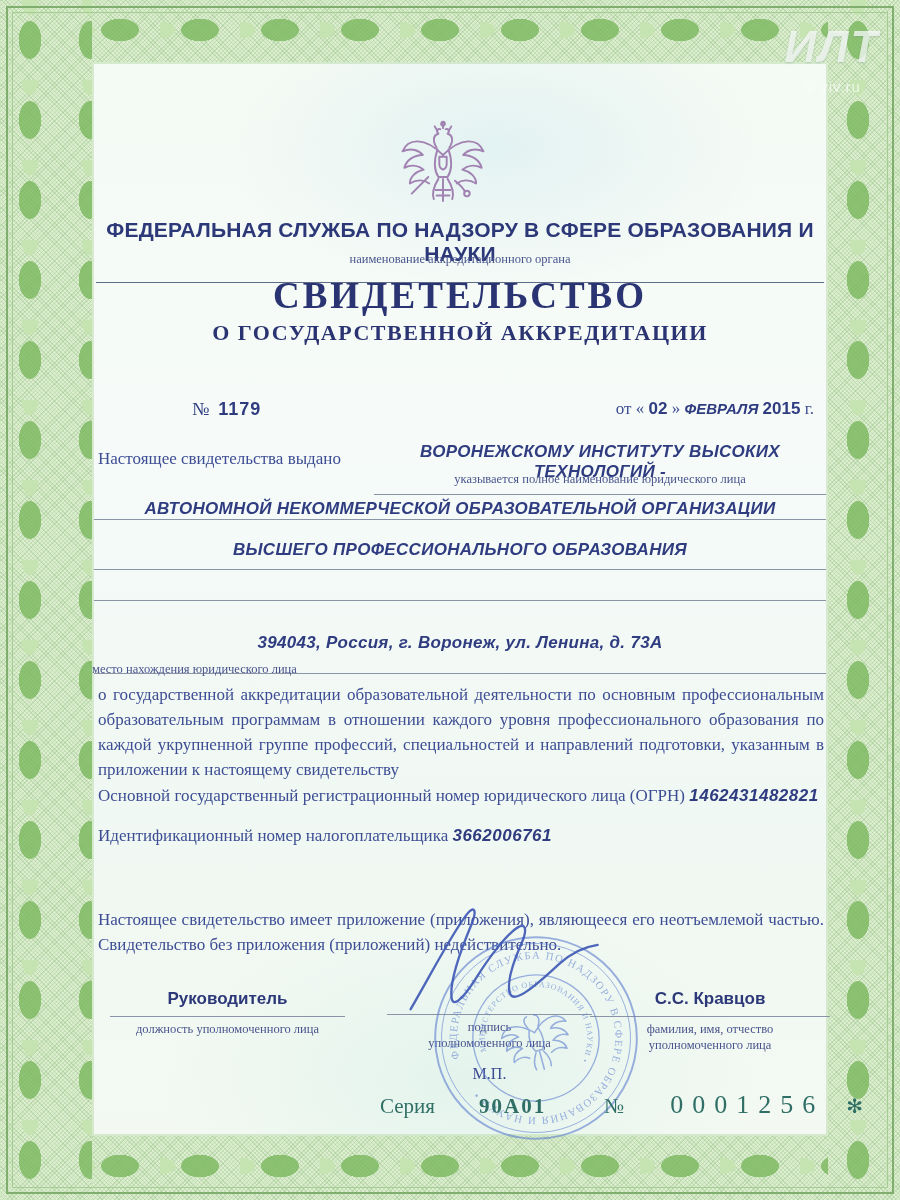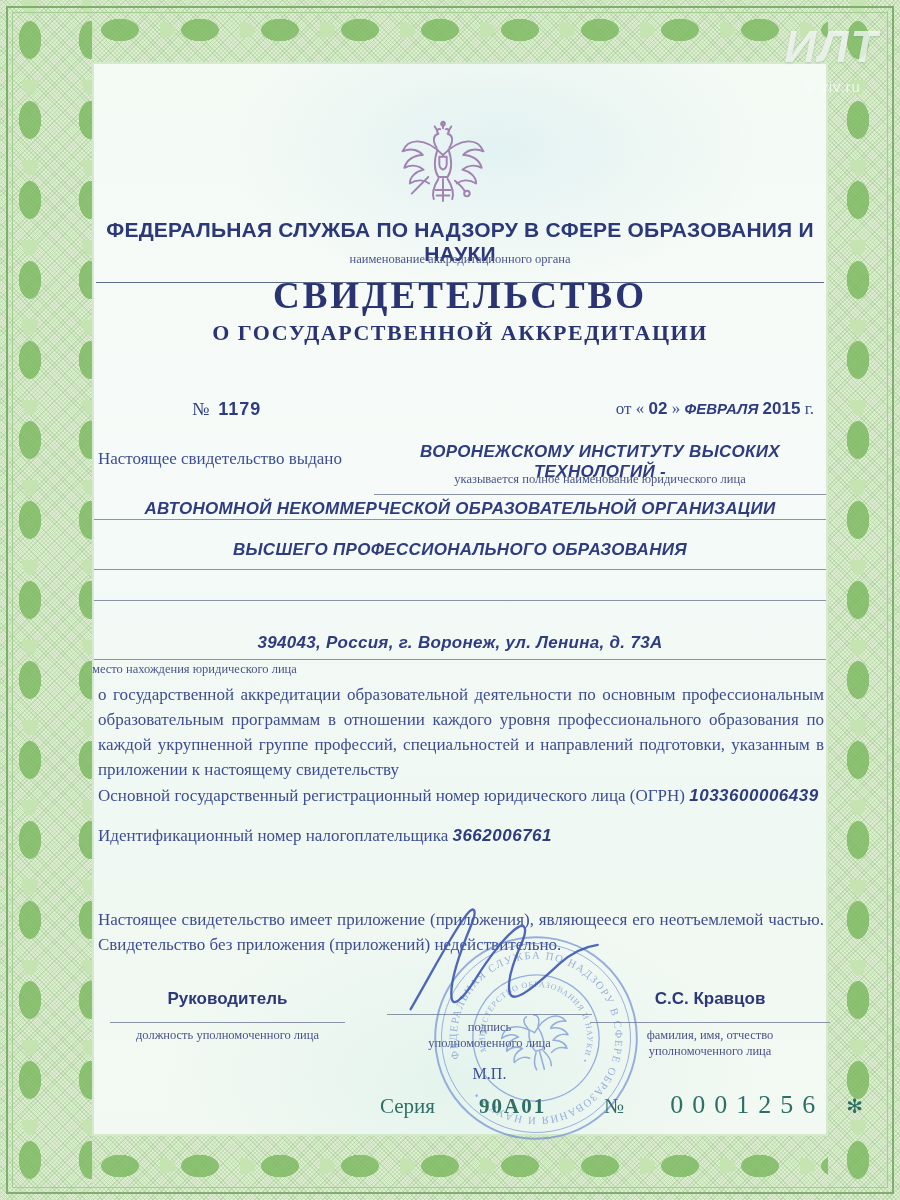--- a/index.html
+++ b/index.html
@@ -61,33 +61,33 @@
   .lead{left:6px; top:387px; font-size:17px; color:#3d4d94;}
   .orgline{
     text-align:center; font:bold italic 17px "Liberation Sans", sans-serif; font-style:italic;
     color:#2f3c80; border-bottom:1.3px solid #8b94a6; letter-spacing:.3px;
   }
   .org1{left:282px; right:2px; top:380px; padding-bottom:12px;}
   .org1-cap{left:282px; right:2px; top:410px; text-align:center;}
   .org2{left:2px; right:2px; top:437px; }
   .org3{left:2px; right:2px; top:478px; padding-bottom:9px;}
   .blankline{left:2px; right:2px; top:538px; height:0; border-bottom:1.3px solid #8b94a6;}
-  .address{left:2px; right:2px; top:571px; padding-bottom:6px;}
+  .address{left:2px; right:2px; top:571px; padding-bottom:20px;}
   .address-cap{left:0; right:0; top:600px; text-align:left;}
   .para{font-size:17px; line-height:25px; color:#3d4d94; text-align:justify;}
   .para1{left:6px; right:4px; top:620px;}
   .reg{left:6px; right:4px; font-size:17px; color:#3d4d94;}
   .ogrn{top:724px;} .inn{top:764px;} .validity{top:806px;}
   .bival{font:bold italic 17px "Liberation Sans", sans-serif; font-style:italic; color:#2f3c80; letter-spacing:.5px;}
   .para2{left:6px; right:4px; top:845px;}
   .sigcol{text-align:center;}
   .sig-left{left:18px; top:927px; width:235px;}
   .sig-right{left:498px; top:927px; width:240px;}
   .sig-mid{left:295px; top:902px; width:205px;}
-  .siglabel{font:bold 17px "Liberation Sans", sans-serif; color:#2c3878; padding-bottom:13px; border-bottom:1.3px solid #8b94a6;}
+  .siglabel{font:bold 17px "Liberation Sans", sans-serif; color:#2c3878; padding-bottom:7px; border-bottom:1.3px solid #8b94a6;}
   .sigspace{height:50px; border-bottom:1.3px solid #8b94a6;}
   .sigcap{margin-top:4px; line-height:16px;}
   .mp{margin-top:14px; font-size:16px; color:#3d4d94;}
   .sig-svg{left:298px; top:842px; width:240px; height:112px; z-index:6;}
   .seal-svg{left:336px; top:868px; width:216px; height:216px; transform:rotate(-15deg); z-index:5; opacity:.6;}
   .serial{left:288px; top:1028px; width:452px; display:flex; align-items:baseline; color:#2f6f66; font-size:21px; z-index:7;}
   .serial .v{letter-spacing:2px;}
   .serial .digits{font-size:26px; letter-spacing:9px;}
   .ser-a{margin-right:44px;} .ser-b{margin-right:58px;font-weight:bold;} .ser-c{margin-right:46px;} .ser-d{margin-right:22px;}
   .star{font-size:20px; color:#2f6f66;}
@@ -144,34 +144,34 @@
     </div>
     <div class="abs meta-date">
       <span>от «</span>
       <span class="bnum">02</span>
       <span>»</span>
       <span class="bmonth">ФЕВРАЛЯ</span>
       <span class="bnum">2015</span>
       <span>г.</span>
     </div>
 
-    <div class="abs lead">Настоящее свидетельство выдано</div>
+    <div class="abs lead">Настоящее свидетельства выдано</div>
     <div class="abs orgline org1">ВОРОНЕЖСКОМУ ИНСТИТУТУ ВЫСОКИХ ТЕХНОЛОГИЙ -</div>
     <div class="abs caption org1-cap">указывается полное наименование юридического лица</div>
     <div class="abs orgline org2">АВТОНОМНОЙ НЕКОММЕРЧЕСКОЙ ОБРАЗОВАТЕЛЬНОЙ ОРГАНИЗАЦИИ</div>
     <div class="abs orgline org3">ВЫСШЕГО ПРОФЕССИОНАЛЬНОГО ОБРАЗОВАНИЯ</div>
     <div class="abs blankline"></div>
     <div class="abs orgline address">394043, Россия, г. Воронеж, ул. Ленина, д. 73А</div>
     <div class="abs caption address-cap">место нахождения юридического лица</div>
 
     <div class="abs para para1">о государственной аккредитации образовательной деятельности по основным профессиональным образовательным программам в отношении каждого уровня профессионального образования по каждой укрупненной группе профессий, специальностей и  направлений подготовки, указанным в приложении к настоящему свидетельству</div>
 
     <div class="abs reg ogrn">
       <span>Основной государственный регистрационный номер юридического лица (ОГРН)</span>
-      <span class="bival">1033600006439</span>
+      <span class="bival">1462431482821</span>
     </div>
     <div class="abs reg inn">
       <span>Идентификационный номер налогоплательщика</span>
       <span class="bival">3662006761</span>
     </div>
 
     <div class="abs para para2">Настоящее свидетельство имеет приложение (приложения), являющееся его неотъемлемой частью. Свидетельство без приложения (приложений) недействительно.</div>
 
     <div class="abs sigcol sig-left">
       <div class="siglabel">Руководитель</div>

